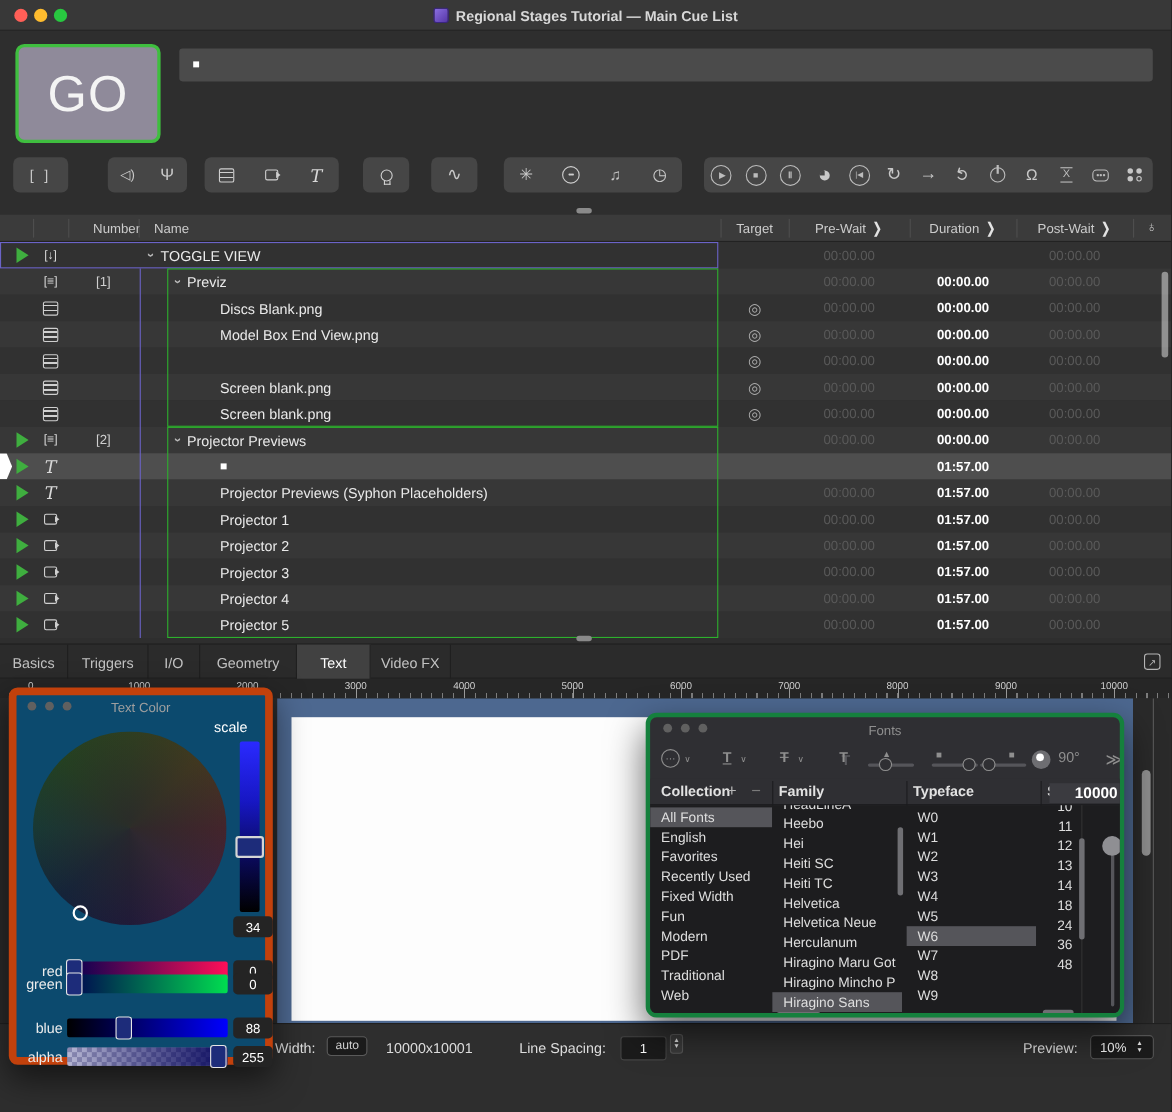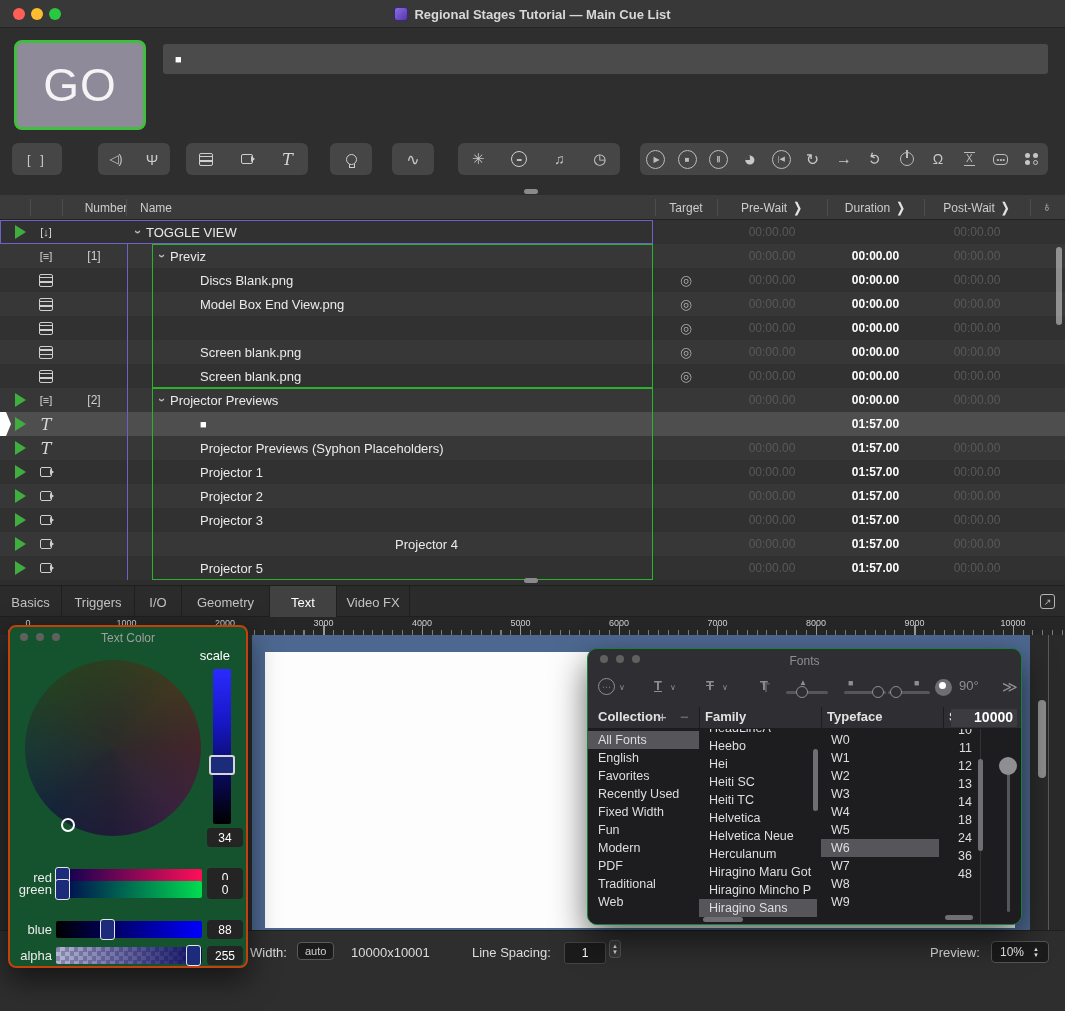--- a/index.html
+++ b/index.html
@@ -113,42 +113,42 @@
   
   .statusbar { position:absolute; left:0; top:975px; width:1065px; height:36px; background:#262626; border-top:1px solid #1a1a1a; }
   .seg { position:absolute; left:10px; top:8px; height:21px; display:flex; border-radius:5px; overflow:hidden; font-size:12px; }
   .seg .on { background:#737373; color:#fff; display:flex; align-items:center; padding:0 9px; }
   .seg .off { background:#3c3c3c; color:#ddd; display:flex; align-items:center; padding:0 9px; }
   .pane { border:1.5px solid #d2d2d2; border-radius:2px; position:absolute; }
   .status-msg { position:absolute; left:0; right:0; top:11px; text-align:center; font-size:12px; color:#9c9c9c; }
   .sb-ico { position:absolute; top:8px; color:#e2e2e2; font-size:17px; }
 
   
-  .tc-panel { position:absolute; left:8px; top:625px; width:240px; height:343px; background:#14532d;
-              border:2px solid #c2410c; border-radius:8px; box-shadow:0 12px 30px rgba(0,0,0,.55); z-index:30; }
+  .tc-panel { position:absolute; left:8px; top:625px; width:240px; height:343px; background:#0c4a6e;
+              border:7px solid #c2410c; border-radius:8px; box-shadow:0 12px 30px rgba(0,0,0,.55); z-index:30; }
   .panel-dot { position:absolute; width:8px; height:8px; border-radius:50%; background:#606060; top:6px; }
   .tc-title { position:absolute; top:4px; left:0; right:0; text-align:center; font-size:12px; color:#9f9f9f; }
   .wheel { position:absolute; left:15px; top:33px; width:176px; height:176px; border-radius:50%;
            background:radial-gradient(circle at 50% 45%, rgba(42,42,42,.9) 0%, rgba(42,42,42,.35) 45%, rgba(42,42,42,0) 75%),
            conic-gradient(from 0deg, #2f421e, #443a1e 45deg, #46242c 90deg, #3a2140 135deg, #201a38 180deg, #14233a 225deg, #173a35 270deg, #234420 315deg, #2f421e 360deg); }
   .wheel-sel { position:absolute; width:14px; height:14px; border:2px solid #fff; border-radius:50%; }
   .scale-label { position:absolute; right:16px; top:21px; font-size:13px; color:#fff; }
   .scale-track { position:absolute; left:203px; top:42px; width:18px; height:155px; border-radius:2px;
                  background:linear-gradient(180deg,#2a2aff 0%,#1717c4 35%,#0b0b64 65%,#000 100%); }
   .scale-handle { position:absolute; left:199px; width:26px; height:20px; background:#1d2c7a; border:2px solid #d6d6d6; border-radius:3px; }
   .val-box { position:absolute; width:36px; height:19px; background:#242424; border-radius:4px; color:#fff; font-size:12px;
              display:flex; align-items:center; justify-content:center; }
   .sl-row { position:absolute; left:0; width:240px; height:20px; }
   .sl-label { position:absolute; right:198px; top:2px; font-size:13px; color:#ececec; }
   .sl-track { position:absolute; left:46px; top:1px; width:146px; height:17px; border-radius:2px; }
   .sl-handle { position:absolute; top:-2px; width:15px; height:21px; background:#1d2c7a; border:1.5px solid #e6e6e6; border-radius:3px; }
 
   
   .fonts-panel { position:absolute; left:587px; top:648px; width:435px; height:277px; background:#2f2f33;
-                 border:1px solid #15803d; border-radius:10px; box-shadow:0 14px 34px rgba(0,0,0,.6); z-index:20; overflow:hidden; }
+                 border:4px solid #15803d; border-radius:10px; box-shadow:0 14px 34px rgba(0,0,0,.6); z-index:20; overflow:hidden; }
   .fp-title { position:absolute; top:5px; left:0; right:0; text-align:center; font-size:12px; color:#8f8f8f; }
   .fp-toolbar { position:absolute; left:0; top:22px; width:435px; height:34px; color:#8f8f8f; }
   .fp-ico { position:absolute; top:7px; font-size:13px; color:#8f8f8f; }
   .fp-chev { font-size:8px; color:#8f8f8f; }
   .fp-circ { width:17px; height:17px; border:1.5px solid #8f8f8f; border-radius:50%; display:flex; align-items:center; justify-content:center; font-size:9px; }
   .fp-sl { position:absolute; top:20px; width:42px; height:3px; background:#55555a; border-radius:2px; }
   .fp-knob { position:absolute; top:-5px; width:12px; height:12px; border:1.5px solid #8f8f8f; border-radius:50%; background:#2f2f33; }
   .fp-mark { position:absolute; top:-13px; font-size:8px; color:#8f8f8f; }
   .fp-header { position:absolute; left:0; top:56px; width:435px; height:24px; background:#2f2f33; border-bottom:1px solid #1c1c1e;
                font-size:13px; font-weight:700; color:#e2e2e2; }
@@ -571,21 +571,21 @@
           </div>
         </div>
         <div class="row even" style="top: 337px;">
           <div class="cell c-center" style="left: 8px; width: 24px;">
             <div class="playtri"></div>
           </div>
           <div class="cell c-center" style="left: 30px; width: 32px;">
             <div class="i-cam"></div>
           </div>
           <div class="cell c-center" style="left: 62px; width: 64px; font-size: 12px; color: rgb(208, 208, 208);"></div>
-          <div class="cell" style="left: 200px; width: 453px; justify-content: center;">
+          <div class="cell" style="left: 200px; width: 453px;">
             <span class="cname">Projector 4</span>
           </div>
           <div class="cell c-center" style="left: 655px; width: 62px;"></div>
           <div class="cell c-center" style="left: 717px; width: 110px;">
             <span class="time dim">00:00.00</span>
           </div>
           <div class="cell c-center" style="left: 827px; width: 97px;">
             <span class="time bright">01:57.00</span>
           </div>
           <div class="cell c-center" style="left: 924px; width: 106px;">

